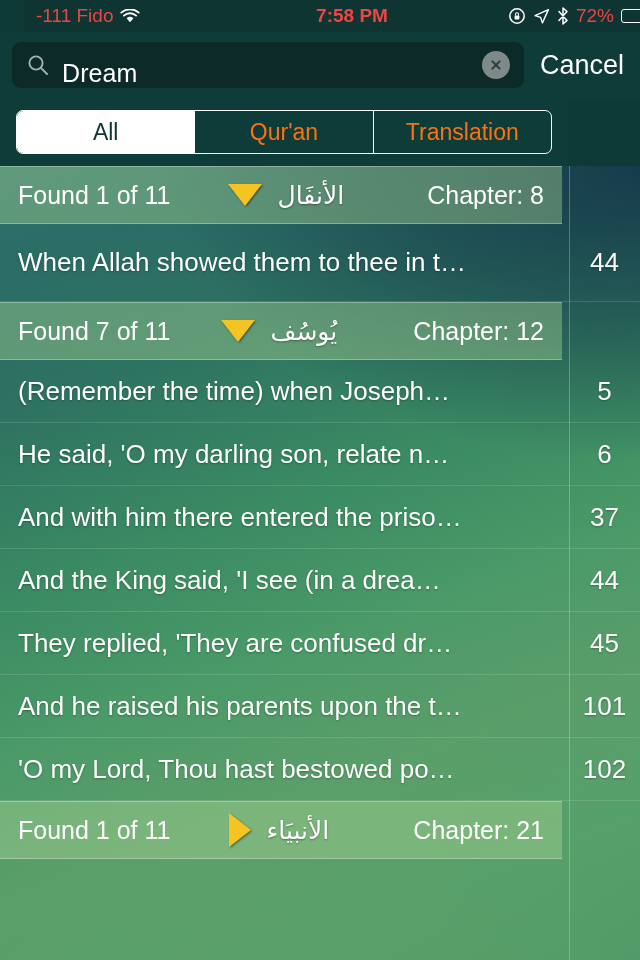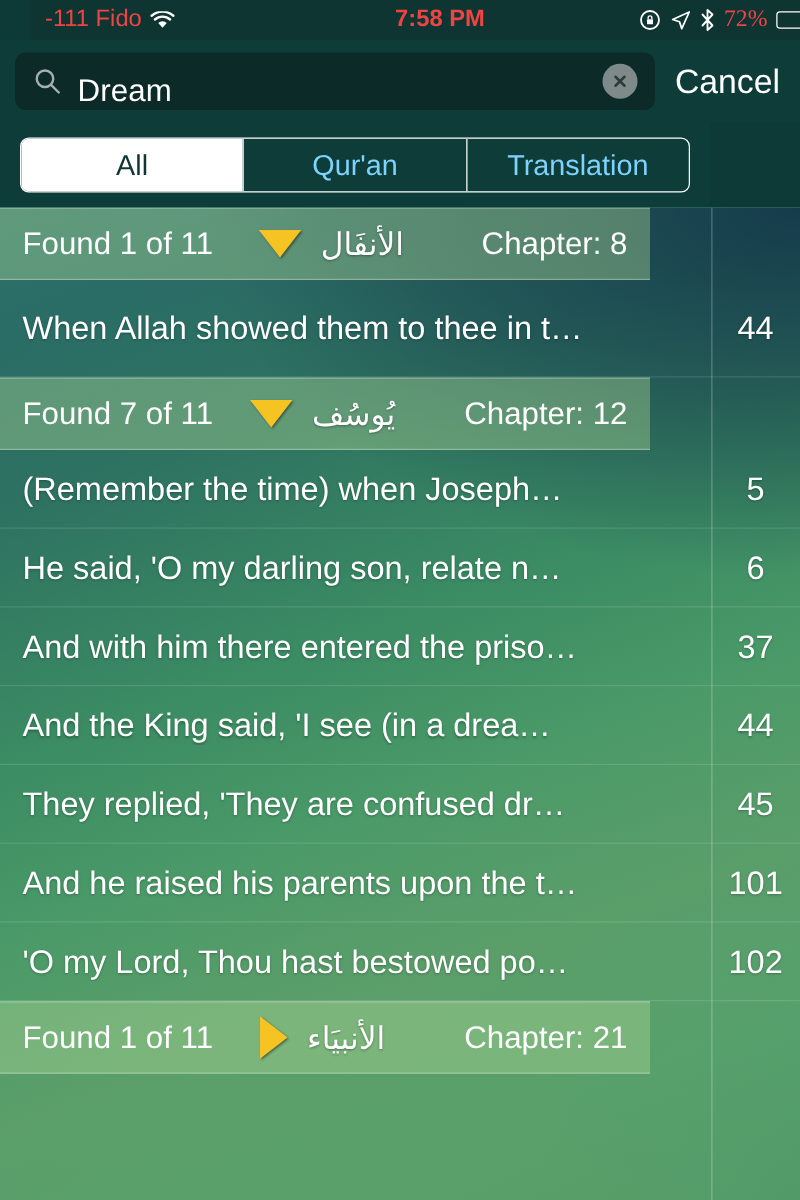--- a/index.html
+++ b/index.html
@@ -29,21 +29,21 @@
     font-size:19px; font-weight:bold; pointer-events:none;padding-left:16px;
   }
   .sb-right{
     margin-left:auto; display:flex; align-items:center; gap:7px;
     white-space:nowrap; position:relative; z-index:2;
   }
   .sb-carrier{ font-size:19px; }
   .wifi-icon{ display:inline-block; width:20px; height:15px; position:relative; }
   .wifi-icon svg{ display:block; }
   .icon-svg{ display:block; }
-  .battery-pct{ font-size:19px;font-family:Liberation Serif, serif; }
+  .battery-pct{ font-size:19px; }
   .battery{
     width:31px; height:14px; border:1.6px solid #ffffff; border-radius:3px;
     position:relative; padding:1.4px;
   }
   .battery::after{
     content:""; position:absolute; right:-4px; top:4px;
     width:2.4px; height:5px; background:#ffffff; border-radius:0 1px 1px 0;
   }
   .battery-fill{ height:100%; background:#ffffff; border-radius:1px; }
 
@@ -74,21 +74,21 @@
   .segbar{
     width:568px; height:68px; background:#0e3c39;
     display:flex; align-items:center; padding:0 16px;
   }
   .segmented{
     flex:1; height:44px; display:flex;
     border:1.6px solid #ffffff; border-radius:7px; overflow:hidden;
   }
   .seg{
     flex:1; display:flex; align-items:center; justify-content:center;
-    font-size:23px; color:#7dd3fc; border-left:1.6px solid #ffffff;
+    font-size:23px; color:#f97316; border-left:1.6px solid #ffffff;
     background:transparent;
   }
   .seg:first-child{ border-left:none; }
   .seg.active{ background:#ffffff; color:#123634; }
 
   
   .list{
     position:relative; width:640px; height:794px; overflow:hidden;
     background:
       linear-gradient(160deg,
@@ -113,21 +113,21 @@
   .list-inner{ position:relative; z-index:1; }
 
   
   .vdivider{
     position:absolute; top:0; bottom:0; left:569px; width:1px;
     background:rgba(255,255,255,.26); z-index:2; pointer-events:none;
   }
 
   .section-header{
     position:relative; z-index:3;
-    height:58px; width:520px;
+    height:58px; width:562px;
     background:rgba(173,214,150,.40);
     border-top:1px solid rgba(255,255,255,.30);
     border-bottom:1px solid rgba(255,255,255,.30);
     display:flex; align-items:center; padding:0 18px;
     color:#ffffff;
   }
   .sh-found{ font-size:25px; white-space:nowrap; }
   .sh-mid{
     flex:1; display:flex; align-items:center; justify-content:center; gap:16px;
     margin-left:-26px;

